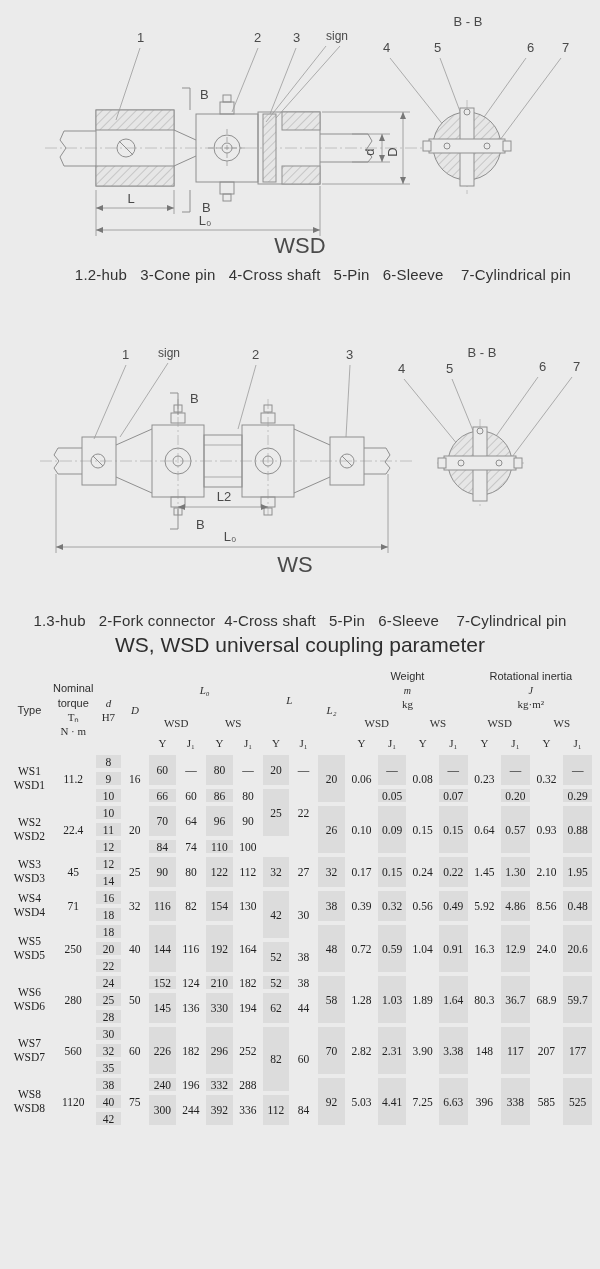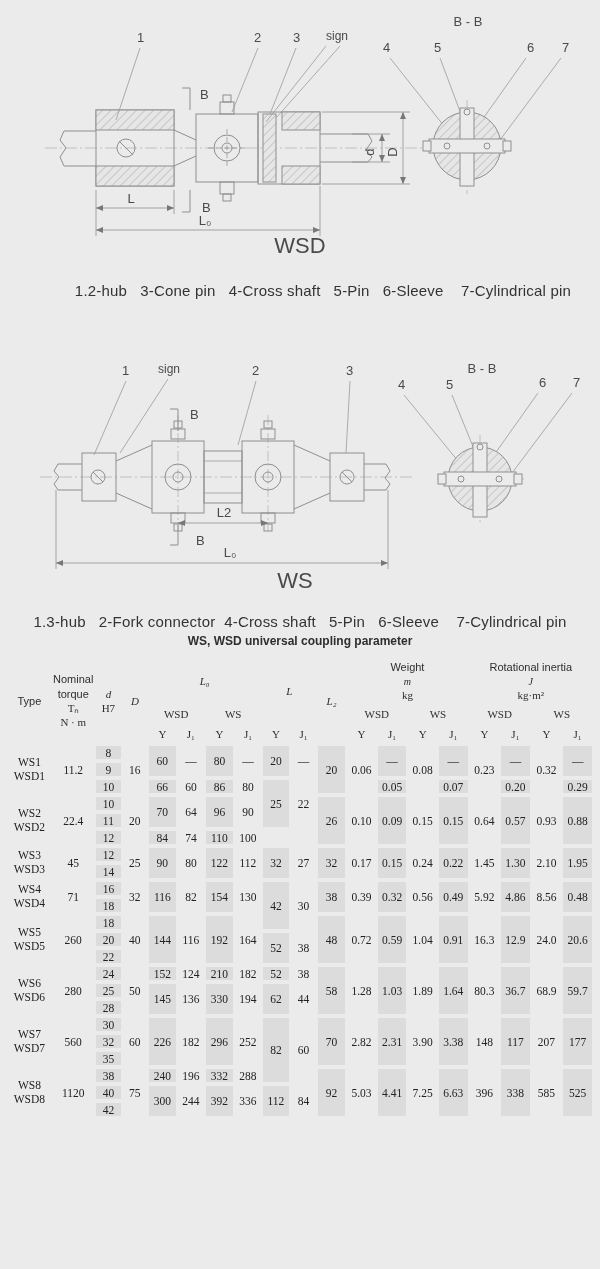--- a/index.html
+++ b/index.html
@@ -8,24 +8,24 @@
     font-family:"Liberation Sans",sans-serif;color:#333;
     overflow:hidden;position:relative;
   }
   .figure{width:600px;}
   .figure svg{display:block;}
   svg text{font-family:"Liberation Sans",sans-serif;fill:#4a4a4a;}
   .caption{
     text-align:center;white-space:pre;font-size:15px;color:#333;
     letter-spacing:0.2px;
   }
-  .caption1{margin-top:20px;padding-left:46px;}
-  .caption2{margin-top:18px;}
+  .caption1{margin-top:4px;padding-left:46px;}
+  .caption2{margin-top:33px;}
   .page-title{
-    text-align:center;font-size:12px;font-weight:bold;color:#2e2e2e;
+    text-align:center;font-size:21px;font-weight:normal;color:#2e2e2e;
     margin:4px 0 0 0;
   }
   table.params{
     border-collapse:collapse;table-layout:fixed;width:586px;
     margin:10px auto 0 auto;
   }
   table.params th{
     font-weight:normal;font-size:11px;color:#2e2e2e;text-align:center;
     vertical-align:middle;padding:0;line-height:1.3;
   }
@@ -492,21 +492,21 @@
         <td rowspan="2" class="shade">4.86</td>
         <td rowspan="2">8.56</td>
         <td rowspan="2" class="shade">0.48</td>
       </tr>
       <tr>
         <td class="shade">18</td>
       </tr>
       <tr>
         <td rowspan="3" class="typecell">WS5
 WSD5</td>
-        <td rowspan="3">260</td>
+        <td rowspan="3">250</td>
         <td class="shade">18</td>
         <td rowspan="3">40</td>
         <td rowspan="3" class="shade">144</td>
         <td rowspan="3">116</td>
         <td rowspan="3" class="shade">192</td>
         <td rowspan="3">164</td>
         <td rowspan="3" class="shade">48</td>
         <td rowspan="3">0.72</td>
         <td rowspan="3" class="shade">0.59</td>
         <td rowspan="3">1.04</td>

